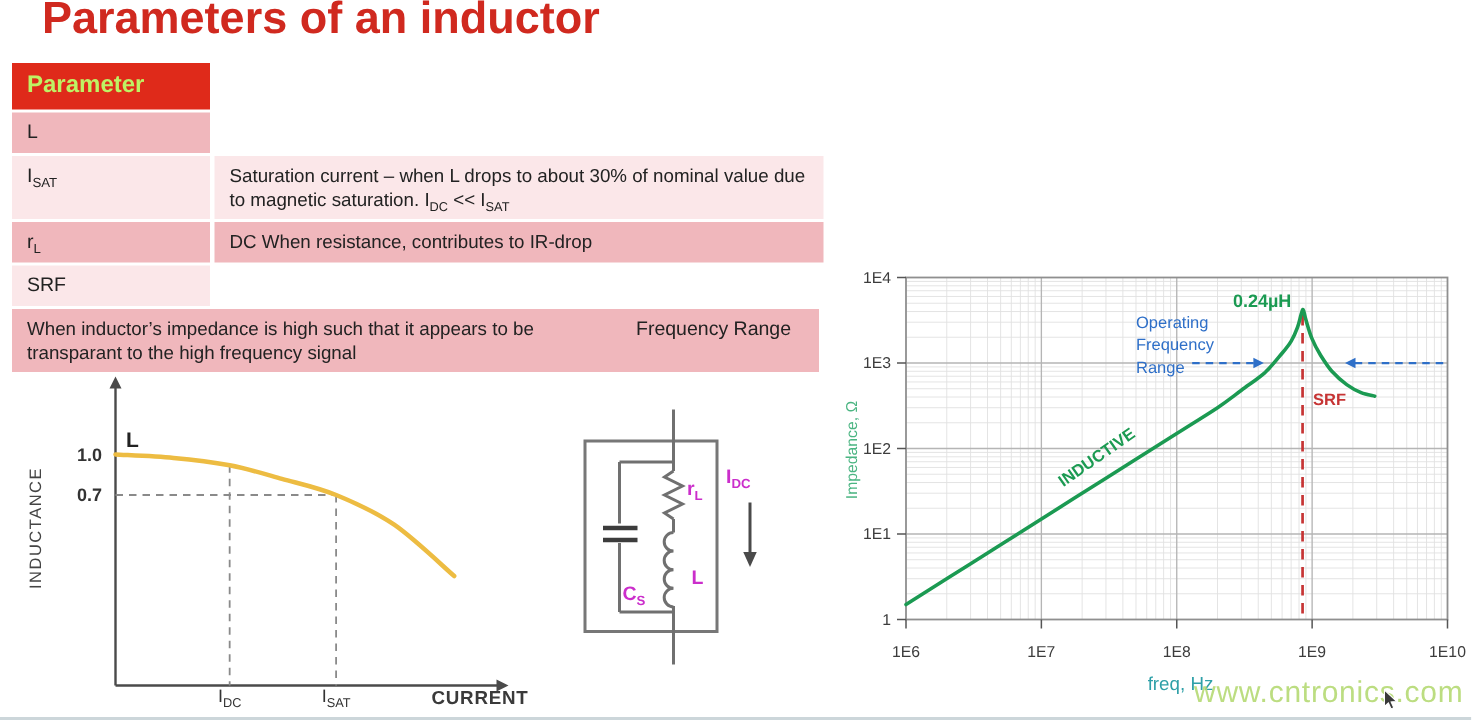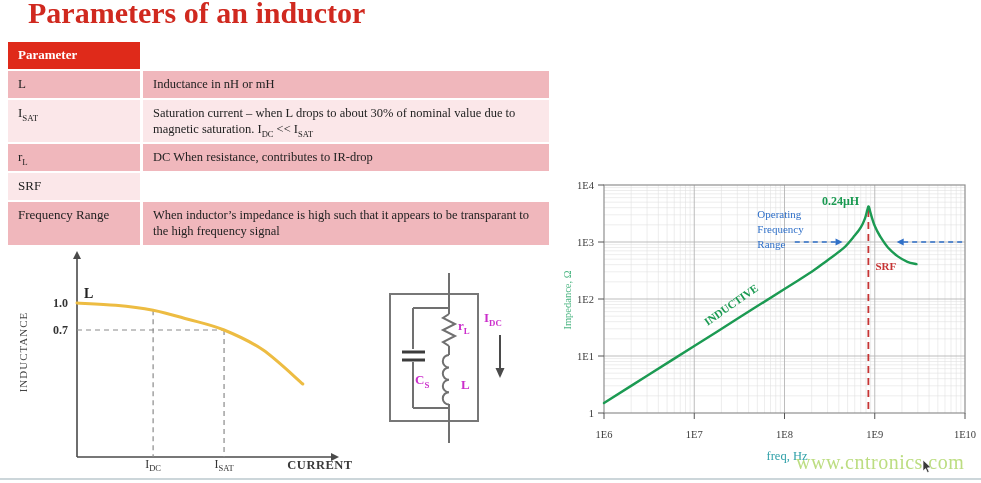--- a/index.html
+++ b/index.html
@@ -1,26 +1,26 @@
 <!DOCTYPE html>
 <html style="--title-red: #d0291f; --header-red: #df2a1a; --row-dark: #f0b7bc; --row-light: #fbe7e9; --magenta: #cb2ecb; --watermark: #b5da74;"><head>
 <meta charset="utf-8">
 <style>
   html,body{margin:0;padding:0;background:#fff;}
   #slide{position:relative;width:981px;height:483px;background:#ffffff;overflow:hidden;
-         font-family:Liberation Serif, serif;}
+         font-family:Liberation Sans, sans-serif;}
   #page-title{position:absolute;left:28px;top:-4px;font-size:30px;font-weight:bold;
               color:var(--title-red);letter-spacing:0px;}
   
   #param-table{position:absolute;left:8px;top:42px;width:541px;}
   .trow{display:flex;margin-bottom:2px;}
   .tcell{padding:5px 10px;line-height:1.3;color:#222;}
   .c1{width:112px;flex:0 0 112px;margin-right:3px;font-size:13px;}
   .c2{flex:1;font-size:12.5px;}
-  .thead .tcell{background:var(--header-red);color:#ffffff;font-weight:bold;font-size:13px;
+  .thead .tcell{background:var(--header-red);color:#bef264;font-weight:bold;font-size:16px;
                 padding-top:5px;padding-bottom:5px;}
   .row-dark .tcell{background:var(--row-dark);}
   .row-light .tcell{background:var(--row-light);}
   sub{font-size:68%;line-height:0;}
   
   #left-chart{position:absolute;left:0;top:250px;}
   #circuit{position:absolute;left:378px;top:258px;}
   #right-chart{position:absolute;left:555px;top:165px;}
   .circ-label{position:absolute;font-size:13px;font-weight:600;color:var(--magenta);}
   #watermark{position:absolute;left:796px;top:451px;font-size:20px;color:var(--watermark);
@@ -35,36 +35,35 @@
 
   <div id="page-title">Parameters of an inductor</div>
 
   <div id="param-table">
     <div class="trow thead">
       <div class="tcell c1">Parameter</div>
     </div>
 
   <div class="trow row-dark">
         <div class="tcell c1">L</div>
-        <div class="tcell c2">Inductance in nH or mH</div>
       </div>
       <div class="trow row-light">
         <div class="tcell c1">I<sub>SAT</sub></div>
         <div class="tcell c2">Saturation current – when L drops to about 30% of nominal value due to magnetic saturation. I<sub>DC</sub> &lt;&lt; I<sub>SAT</sub></div>
       </div>
       <div class="trow row-dark">
         <div class="tcell c1">r<sub>L</sub></div>
         <div class="tcell c2">DC When resistance, contributes to IR-drop</div>
       </div>
       <div class="trow row-light">
         <div class="tcell c1">SRF</div>
       </div>
       <div class="trow row-dark">
+        <div class="tcell c2">When inductor’s impedance is high such that it appears to be transparant to the high frequency signal</div>
         <div class="tcell c1">Frequency Range</div>
-        <div class="tcell c2">When inductor’s impedance is high such that it appears to be transparant to the high frequency signal</div>
       </div>
     </div>
 
   <svg id="left-chart" width="360" height="233" viewBox="0 250 360 233">
       <line x1="77" y1="258" x2="77" y2="457" stroke="#4a4a4a" stroke-width="1.6"></line>
       <line x1="77" y1="457" x2="333" y2="457" stroke="#4a4a4a" stroke-width="1.6"></line>
       <polygon points="77,251 73,259 81,259" fill="#4a4a4a"></polygon>
       <polygon points="339,457 331,453 331,461" fill="#4a4a4a"></polygon>
       <text x="68" y="307" text-anchor="end" font-size="12" fill="#333" font-weight="600">1.0</text>
       <text x="68" y="334" text-anchor="end" font-size="12" fill="#333" font-weight="600">0.7</text>
@@ -89,21 +88,21 @@
     <line x1="413" y1="308" x2="449" y2="308" stroke="#707070" stroke-width="2"></line>
     <line x1="413" y1="308" x2="413" y2="349" stroke="#707070" stroke-width="2"></line>
     <line x1="402" y1="352" x2="425" y2="352" stroke="#3c3c3c" stroke-width="3"></line>
     <line x1="402" y1="360" x2="425" y2="360" stroke="#3c3c3c" stroke-width="3"></line>
     <line x1="413" y1="362" x2="413" y2="408" stroke="#707070" stroke-width="2"></line>
     <line x1="413" y1="408" x2="449" y2="408" stroke="#707070" stroke-width="2"></line>
     <line x1="500" y1="335" x2="500" y2="370" stroke="#4a4a4a" stroke-width="2"></line>
     <polygon points="500,378 495.5,368 504.5,368" fill="#4a4a4a"></polygon>
   </svg>
   <span class="circ-label" style="left:458px;top:318px">r<sub>L</sub></span>
-  <span class="circ-label" style="left:415px;top:372px">C<sub>S</sub></span>
+  <span class="circ-label" style="left:415px;top:388px">C<sub>S</sub></span>
   <span class="circ-label" style="left:461px;top:377px;font-weight:bold">L</span>
   <span class="circ-label" style="left:484px;top:310px">I<sub>DC</sub></span>
 
   <svg id="right-chart" width="426" height="312" viewBox="555 165 426 312">
       <line x1="631.1679571086743" y1="185" x2="631.1679571086743" y2="413" stroke="#e1e1e1" stroke-width="0.6"></line>
       <line x1="647.0601932384495" y1="185" x2="647.0601932384495" y2="413" stroke="#e1e1e1" stroke-width="0.6"></line>
       <line x1="658.3359142173487" y1="185" x2="658.3359142173487" y2="413" stroke="#e1e1e1" stroke-width="0.6"></line>
       <line x1="667.0820428913257" y1="185" x2="667.0820428913257" y2="413" stroke="#e1e1e1" stroke-width="0.6"></line>
       <line x1="674.2281503471238" y1="185" x2="674.2281503471238" y2="413" stroke="#e1e1e1" stroke-width="0.6"></line>
       <line x1="680.2700981112866" y1="185" x2="680.2700981112866" y2="413" stroke="#e1e1e1" stroke-width="0.6"></line>

